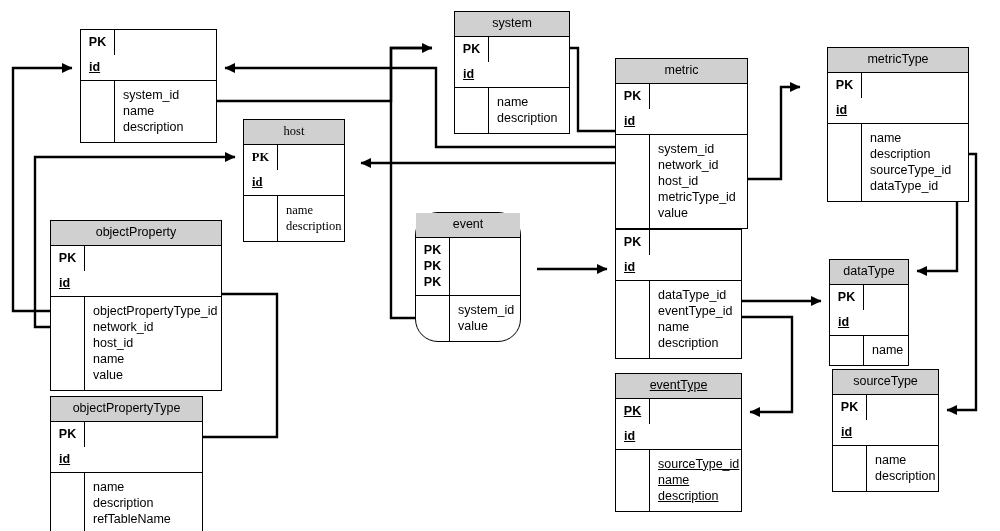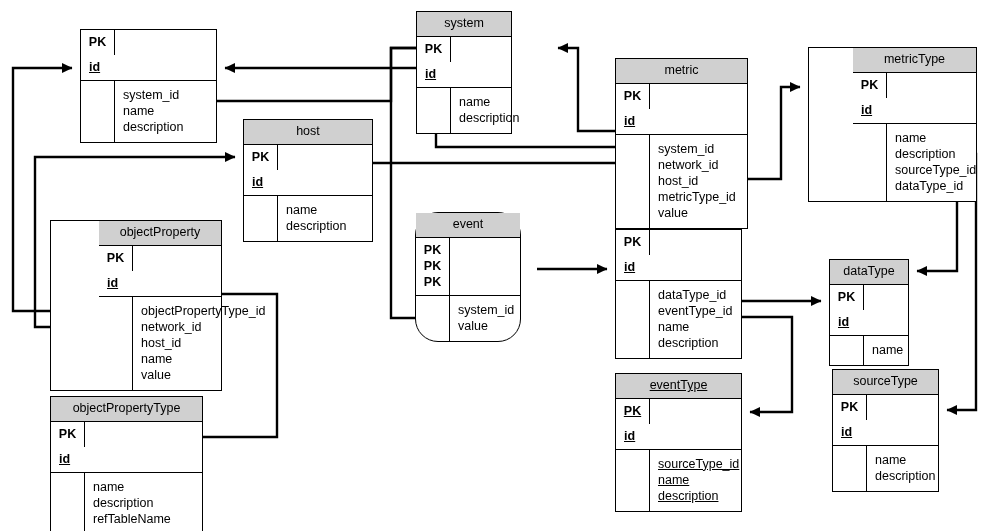--- a/index.html
+++ b/index.html
@@ -77,21 +77,21 @@
     <div class="ent-sect sect-attr">
       <div class="col-key"></div>
       <div class="col-field">
         <span class="fld">system_id</span>
         <span class="fld">name</span>
         <span class="fld">description</span>
       </div>
     </div>
   </div>
 
-  <div class="entity" style="left:416px;top:11px;width:96px;">
+  <div class="entity" style="left:454px;top:11px;width:116px;">
     <div class="ent-title">system</div>
     <div class="ent-sect sect-pk">
       <div class="col-key">
         <span class="keytag">PK</span>
       </div>
       <div class="col-field">
         <span class="fld pk">id</span>
       </div>
     </div>
     <div class="ent-sect sect-attr">
@@ -118,61 +118,61 @@
       <div class="col-field">
         <span class="fld">system_id</span>
         <span class="fld">network_id</span>
         <span class="fld">host_id</span>
         <span class="fld">metricType_id</span>
         <span class="fld">value</span>
       </div>
     </div>
   </div>
 
-  <div class="entity" style="left:808px;top:47px;width:169px;padding-left:44px;">
+  <div class="entity" style="left:827px;top:47px;width:142px;">
     <div class="ent-title">metricType</div>
     <div class="ent-sect sect-pk">
       <div class="col-key">
         <span class="keytag">PK</span>
       </div>
       <div class="col-field">
         <span class="fld pk">id</span>
       </div>
     </div>
     <div class="ent-sect sect-attr">
       <div class="col-key"></div>
       <div class="col-field">
         <span class="fld">name</span>
         <span class="fld">description</span>
         <span class="fld">sourceType_id</span>
         <span class="fld">dataType_id</span>
       </div>
     </div>
   </div>
 
-  <div class="entity" style="left:243px;top:119px;width:130px;">
+  <div class="entity" style="left:243px;top:119px;width:102px;font-family:Liberation Serif, serif;">
     <div class="ent-title">host</div>
     <div class="ent-sect sect-pk">
       <div class="col-key">
         <span class="keytag">PK</span>
       </div>
       <div class="col-field">
         <span class="fld pk">id</span>
       </div>
     </div>
     <div class="ent-sect sect-attr">
       <div class="col-key"></div>
       <div class="col-field">
         <span class="fld">name</span>
         <span class="fld">description</span>
       </div>
     </div>
   </div>
 
-  <div class="entity" style="left:50px;top:220px;width:172px;padding-left:48px;">
+  <div class="entity" style="left:50px;top:220px;width:172px;">
     <div class="ent-title">objectProperty</div>
     <div class="ent-sect sect-pk">
       <div class="col-key">
         <span class="keytag">PK</span>
       </div>
       <div class="col-field">
         <span class="fld pk">id</span>
       </div>
     </div>
     <div class="ent-sect sect-attr">

